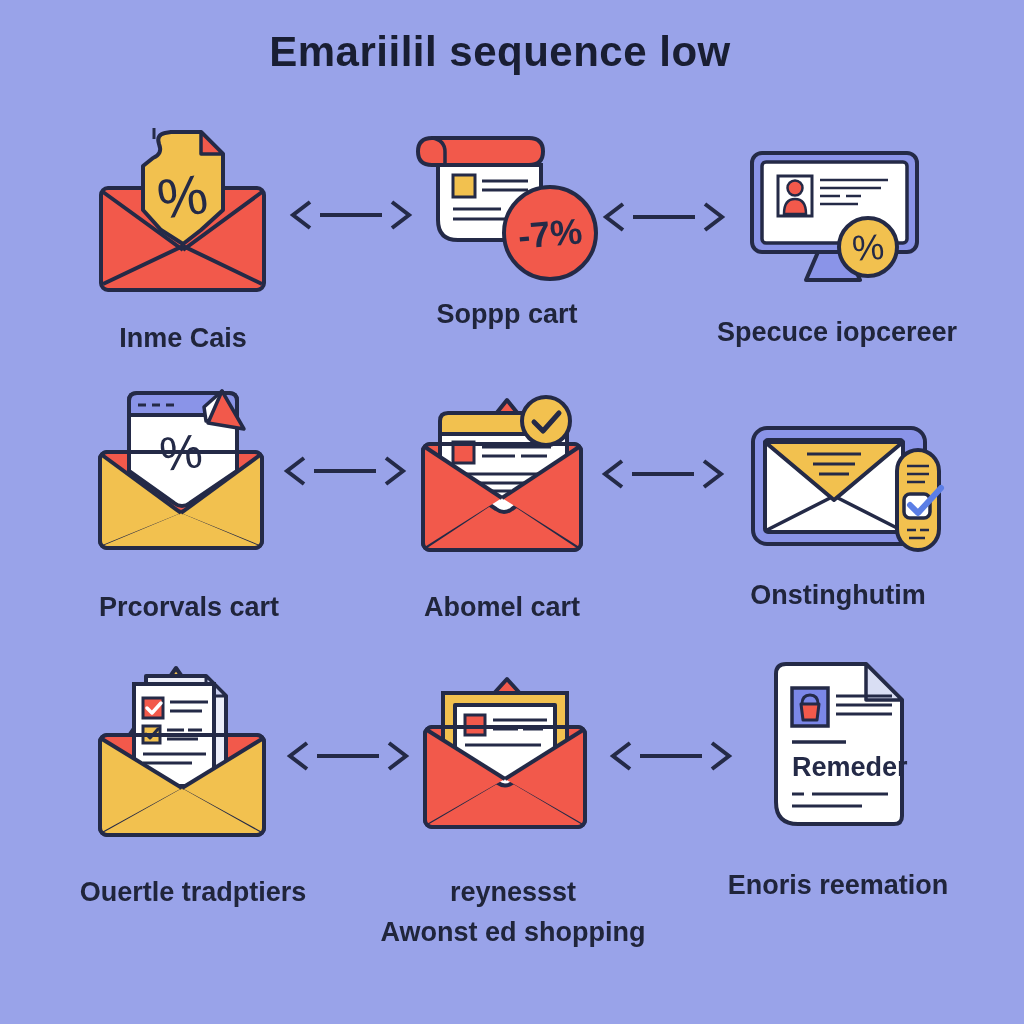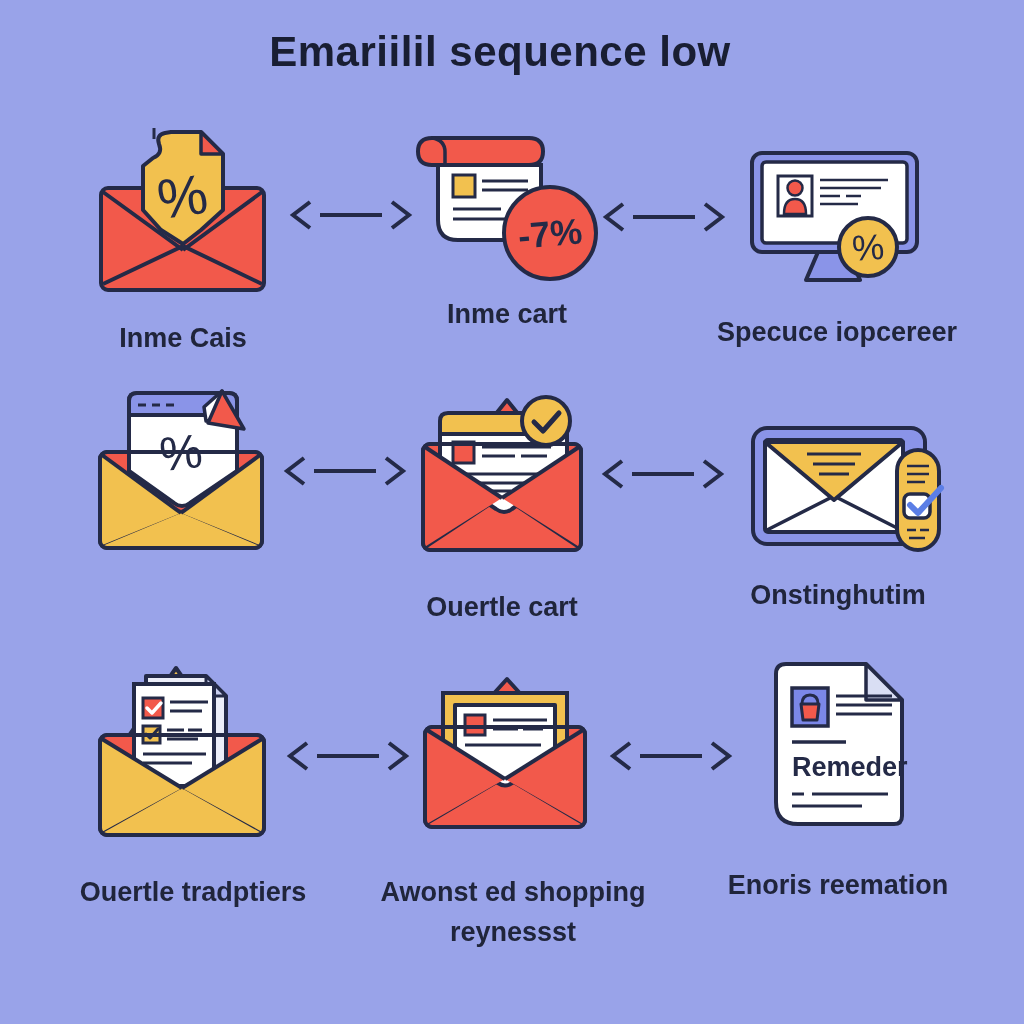--- a/index.html
+++ b/index.html
@@ -47,21 +47,21 @@
   <svg class="icon" style="left:412px;top:130px" width="195" height="170" viewBox="0 0 195 170">
     <path d="M26,35 H129 V103 Q129,110 122,110 H46 Q26,110 26,90 Z" fill="#ffffff" stroke="#242a47" stroke-width="4"></path>
     <path d="M20,8 H117 Q131,8 131,21.5 Q131,35 117,35 H20 Q6,35 6,21.5 Q6,8 20,8 Z" fill="#f2594b" stroke="#242a47" stroke-width="4" stroke-linejoin="round"></path>
     <path d="M20,8 Q33,10 33,22 L33,35" stroke="#242a47" stroke-width="3.5" fill="none"></path>
     <rect x="41" y="45" width="22" height="22" fill="#f2c14f" stroke="#242a47" stroke-width="3"></rect>
     <path d="M70,51 H116 M70,60 H116 M41,79 H89 M41,89 H93" stroke="#242a47" stroke-width="3" fill="none"></path>
     <circle cx="138" cy="103" r="46" fill="#f2594b" stroke="#242a47" stroke-width="4"></circle>
     <text x="138" y="116" font-size="36" font-weight="600" fill="#242a47" text-anchor="middle" transform="rotate(-5 138 103)">-7%</text>
   </svg>
   <div class="step-label" style="left:507px;top:294px">
-    <div>Inme cart</div>
+    <div>Soppp cart</div>
   </div>
 
   <svg class="arrow" style="left:599px;top:199px" width="130" height="36" viewBox="0 0 130 36">
     <path d="M24,5 L7,18 L24,31 M106,5 L123,18 L106,31 M34,18 H96" stroke="#242a47" stroke-width="4" fill="none"></path>
   </svg>
 
   <svg class="icon" style="left:748px;top:146px" width="175" height="150" viewBox="0 0 175 150">
     <rect x="4" y="7" width="165" height="99" rx="10" fill="#8a94e8" stroke="#242a47" stroke-width="4"></rect>
     <polygon points="70,106 100,106 112,134 58,134" fill="#8a94e8" stroke="#242a47" stroke-width="4" stroke-linejoin="round"></polygon>
     <rect x="14" y="16" width="145" height="81" rx="4" fill="#ffffff" stroke="#242a47" stroke-width="3.5"></rect>
@@ -83,20 +83,21 @@
     <path d="M46,20 H54 M60,20 H68 M74,20 H82" stroke="#242a47" stroke-width="3" fill="none"></path>
     <text x="89" y="84" font-size="48" fill="#242a47" text-anchor="middle" transform="rotate(-6 89 68)">%</text>
     <path d="M112,22 L130,6 L128,34 L114,36 Z" fill="#ffffff" stroke="#242a47" stroke-width="3.5" stroke-linejoin="round"></path>
     <path d="M130,6 L152,44 L116,38 Z" fill="#f2594b" stroke="#242a47" stroke-width="3.5" stroke-linejoin="round"></path>
     <polygon points="8,69 89,128 8,161" fill="#f2c14f"></polygon>
     <path d="M10,70 L89,128" stroke="#242a47" stroke-width="4" fill="none"></path>
     <polygon points="170,69 89,128 170,161" fill="#f2c14f"></polygon>
     <path d="M168,70 L89,128" stroke="#242a47" stroke-width="4" fill="none"></path>
     <rect x="8" y="67" width="162" height="96" rx="7" fill="none" stroke="#242a47" stroke-width="4"></rect>
   </svg>
+  <div class="step-label" style="left:189px;top:587px">Prcorvals cart</div>
 
   <svg class="arrow" style="left:280px;top:453px" width="130" height="36" viewBox="0 0 130 36">
     <path d="M24,5 L7,18 L24,31 M106,5 L123,18 L106,31 M34,18 H96" stroke="#242a47" stroke-width="4" fill="none"></path>
   </svg>
 
   <svg class="icon" style="left:415px;top:390px" width="190" height="170" viewBox="0 0 190 170">
     <polygon points="55,56 92,10 129,56" fill="#f2594b" stroke="#242a47" stroke-width="4" stroke-linejoin="round"></polygon>
     <rect x="8" y="54" width="158" height="106" rx="7" fill="#f2594b" stroke="#242a47" stroke-width="4"></rect>
     <polygon points="9,158 87,106 165,158" fill="#f2594b"></polygon>
     <path d="M10,157 L87,106 M164,157 L87,106" stroke="#242a47" stroke-width="4" fill="none"></path>
@@ -105,21 +106,21 @@
     <rect x="38" y="52" width="21" height="21" fill="#f2594b" stroke="#242a47" stroke-width="3"></rect>
     <path d="M67,57 H136 M67,66 H100 M106,66 H132 M38,84 H134 M38,93 H126 M46,101 H96" stroke="#242a47" stroke-width="3" fill="none"></path>
     <polygon points="8,56 87,108 8,158" fill="#f2594b"></polygon>
     <path d="M10,57 L87,108" stroke="#242a47" stroke-width="4" fill="none"></path>
     <polygon points="166,56 87,108 166,158" fill="#f2594b"></polygon>
     <path d="M164,57 L87,108" stroke="#242a47" stroke-width="4" fill="none"></path>
     <rect x="8" y="54" width="158" height="106" rx="7" fill="none" stroke="#242a47" stroke-width="4"></rect>
     <circle cx="131" cy="31" r="24" fill="#f2c14f" stroke="#242a47" stroke-width="4"></circle>
     <path d="M119,32 L128,41 L144,23" stroke="#242a47" stroke-width="5" fill="none" stroke-linecap="round" stroke-linejoin="round"></path>
   </svg>
-  <div class="step-label" style="left:502px;top:587px">Ouertle cart</div>
+  <div class="step-label" style="left:502px;top:587px">Abomel cart</div>
 
   <svg class="arrow" style="left:598px;top:456px" width="130" height="36" viewBox="0 0 130 36">
     <path d="M24,5 L7,18 L24,31 M106,5 L123,18 L106,31 M34,18 H96" stroke="#242a47" stroke-width="4" fill="none"></path>
   </svg>
 
   <svg class="icon" style="left:745px;top:420px" width="200" height="135" viewBox="0 0 200 135">
     <rect x="8" y="8" width="172" height="116" rx="14" fill="#8a94e8" stroke="#242a47" stroke-width="4"></rect>
     <rect x="20" y="20" width="138" height="92" rx="3" fill="#ffffff" stroke="#242a47" stroke-width="4"></rect>
     <path d="M22,110 L89,76 M156,110 L89,76" stroke="#242a47" stroke-width="3.5" fill="none"></path>
     <polygon points="20,22 89,80 158,22" fill="#f2c14f" stroke="#242a47" stroke-width="4" stroke-linejoin="round"></polygon>
@@ -167,22 +168,22 @@
     <path d="M40,40 H140 V88 L97,118 Q90,123 83,118 L40,90 Z" fill="#ffffff" stroke="#242a47" stroke-width="4" stroke-linejoin="round"></path>
     <rect x="50" y="50" width="20" height="20" fill="#f2594b" stroke="#242a47" stroke-width="3"></rect>
     <path d="M78,55 H132 M78,64 H103 M108,64 H128 M50,80 H126" stroke="#242a47" stroke-width="3" fill="none"></path>
     <polygon points="10,64 90,114 10,160" fill="#f2594b"></polygon>
     <path d="M12,65 L90,114" stroke="#242a47" stroke-width="4" fill="none"></path>
     <polygon points="170,64 90,114 170,160" fill="#f2594b"></polygon>
     <path d="M168,65 L90,114" stroke="#242a47" stroke-width="4" fill="none"></path>
     <rect x="10" y="62" width="160" height="100" rx="7" fill="none" stroke="#242a47" stroke-width="4"></rect>
   </svg>
   <div class="step-label" style="left:513px;top:872px">
+    <div>reynessst</div>
     <div>Awonst ed shopping</div>
-    <div>reynessst</div>
   </div>
 
   <svg class="arrow" style="left:606px;top:738px" width="130" height="36" viewBox="0 0 130 36">
     <path d="M24,5 L7,18 L24,31 M106,5 L123,18 L106,31 M34,18 H96" stroke="#242a47" stroke-width="4" fill="none"></path>
   </svg>
 
   <svg class="icon" style="left:762px;top:658px" width="150" height="180" viewBox="0 0 150 180">
     <path d="M24,6 H104 L140,42 V158 Q140,166 132,166 H36 Q14,166 14,144 V16 Q14,6 24,6 Z" fill="#ffffff" stroke="#242a47" stroke-width="4" stroke-linejoin="round"></path>
     <path d="M104,6 V42 H140 Z" fill="#d9def4" stroke="#242a47" stroke-width="3.5" stroke-linejoin="round"></path>
     <rect x="30" y="30" width="36" height="38" fill="#7b87e8" stroke="#242a47" stroke-width="3.5"></rect>

